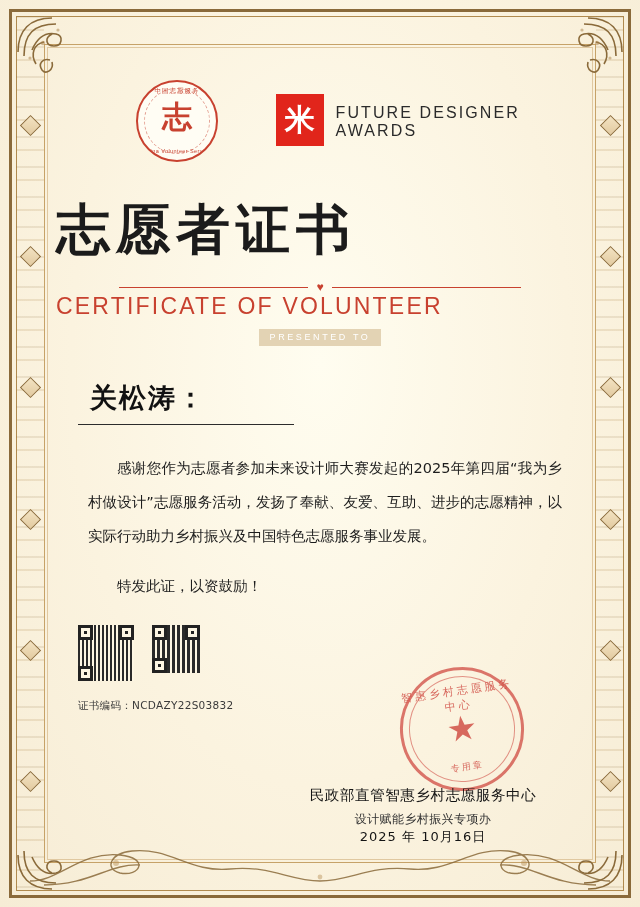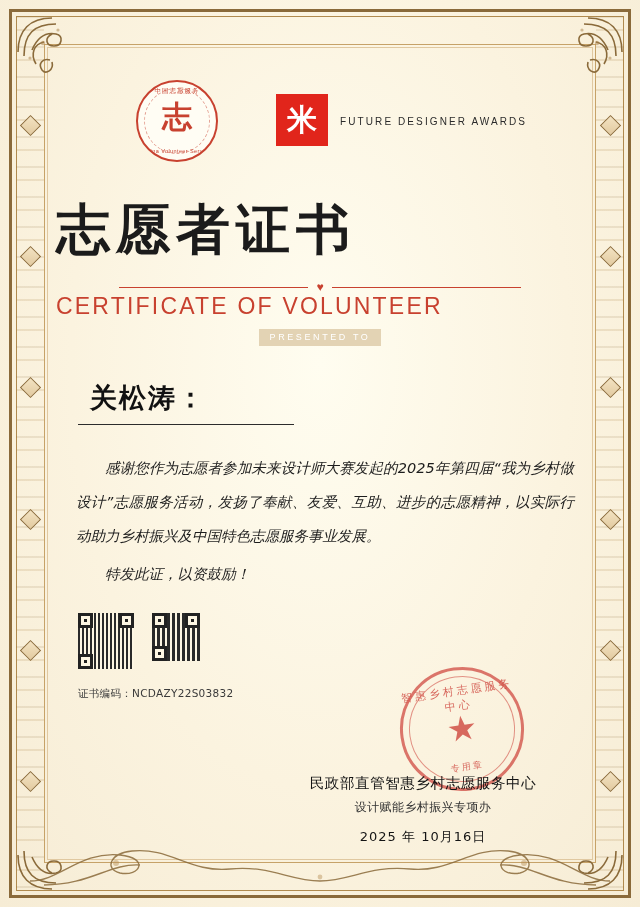--- a/index.html
+++ b/index.html
@@ -194,21 +194,21 @@
   }
   .fda-text .cn {
     font-size: 26px;
     font-weight: bold;
     color: #1a1a1a;
     letter-spacing: 1px;
     line-height: 1.1;
     font-family: "DejaVu Sans", sans-serif;
   }
   .fda-text .en {
-    font-size: 10px;
+    font-size: 16px;
     color: #2b2b2b;
     letter-spacing: 2.1px;
     margin-top: 3px;
   }
 
   .title-cn {
     margin-top: 18px;
     text-align: left;
     font-size: 54px;
     font-weight: bold;
@@ -274,21 +274,21 @@
 
   .body-text {
     margin-top: 26px;
     padding: 0 6px 0 16px;
     font-size: 14.5px;
     line-height: 34px;
     color: #1d1d1d;
     text-align: justify;
     font-family: "DejaVu Sans", sans-serif;
   }
-  .body-text p { margin: 4px; text-indent: 2em; font-style: italic; }
+  .body-text p { margin: 16px; text-indent: 2em; }
   .body-text p + p { margin-top: 2px; }
 
   .codes {
     margin-top: 22px;
     padding-left: 22px;
     display: flex;
     align-items: flex-start;
     gap: 18px;
   }
   .qr {
@@ -345,21 +345,20 @@
     font-family: "DejaVu Sans", sans-serif;
   }
   .org2 {
     margin-top: 6px;
     font-size: 12px;
     color: #333;
     letter-spacing: 0.4px;
     font-family: "DejaVu Sans", sans-serif;
   }
   .date {
-    margin-top: 12px;
     font-size: 13px;
     color: #141414;
     letter-spacing: 1px;
     font-family: "DejaVu Sans", sans-serif;
   }
 
   .seal {
     position: absolute;
     right: 60px;
     bottom: 60px;

